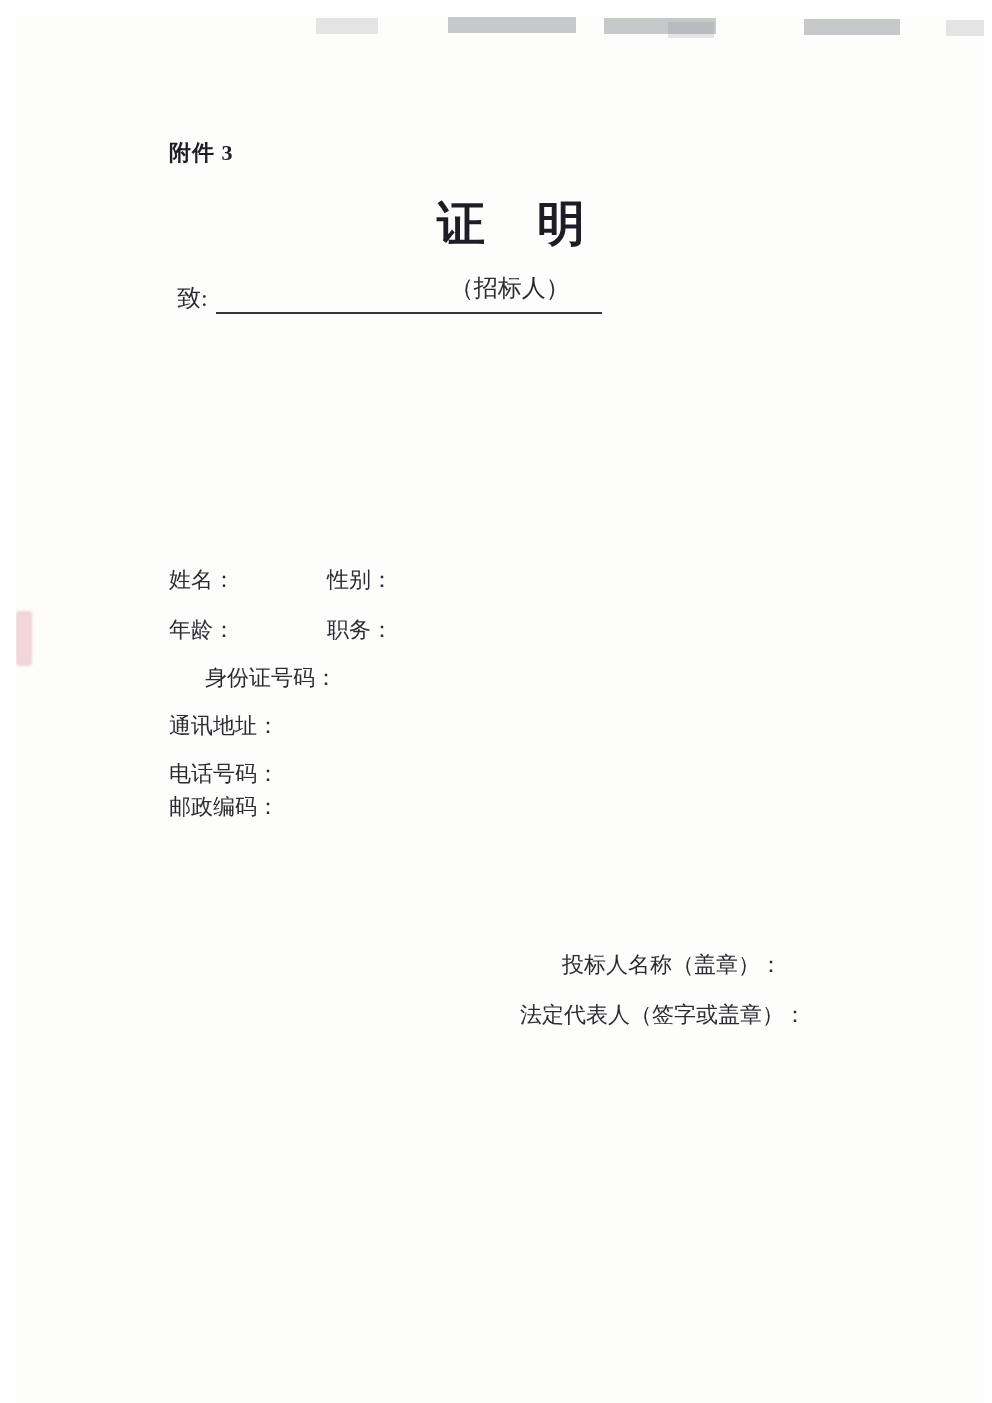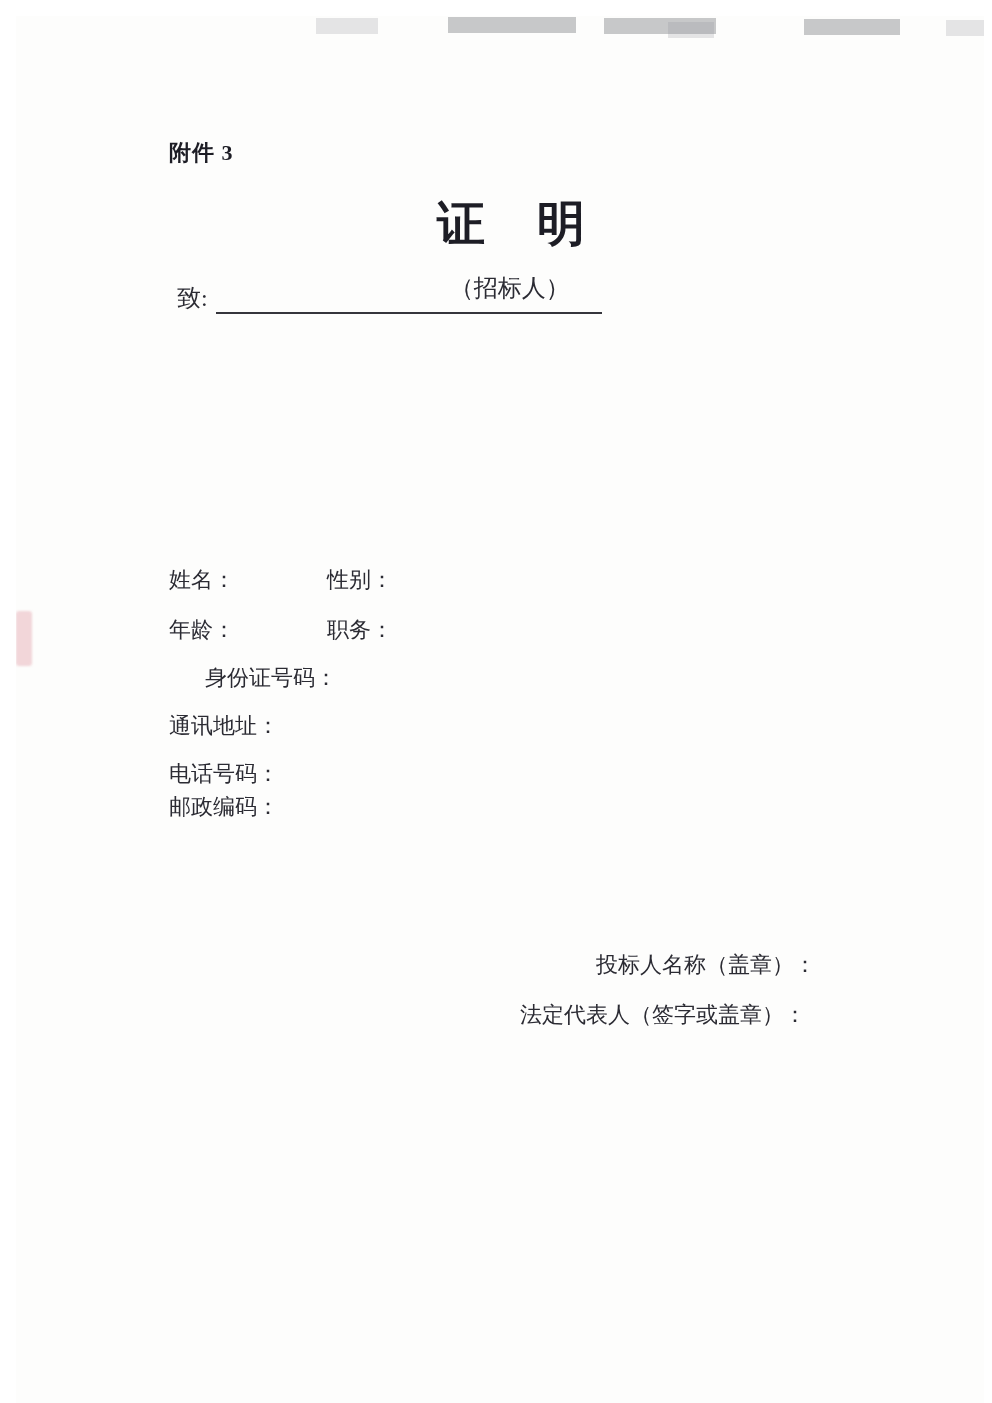--- a/index.html
+++ b/index.html
@@ -113,21 +113,21 @@
   .f-id     { left: 145px; top: 639px; margin-left: 36px; }
   .f-addr   { left: 145px; top: 687px; }
   .f-phone  { left: 145px; top: 735px; }
   .f-postal { left: 145px; top: 768px; }
 
   .sig-line {
     position: absolute;
     font-size: 22px;
     white-space: nowrap;
   }
-  .sig-bidder { left: 538px; top: 926px; margin-left: 34px; }
+  .sig-bidder { left: 538px; top: 926px; }
   .sig-legal  { left: 496px; top: 976px; }
 
   .footer-note {
     position: absolute;
     left: 145px;
     top: 1064px;
     font-size: 24px;
     white-space: nowrap;
   }
 </style>

